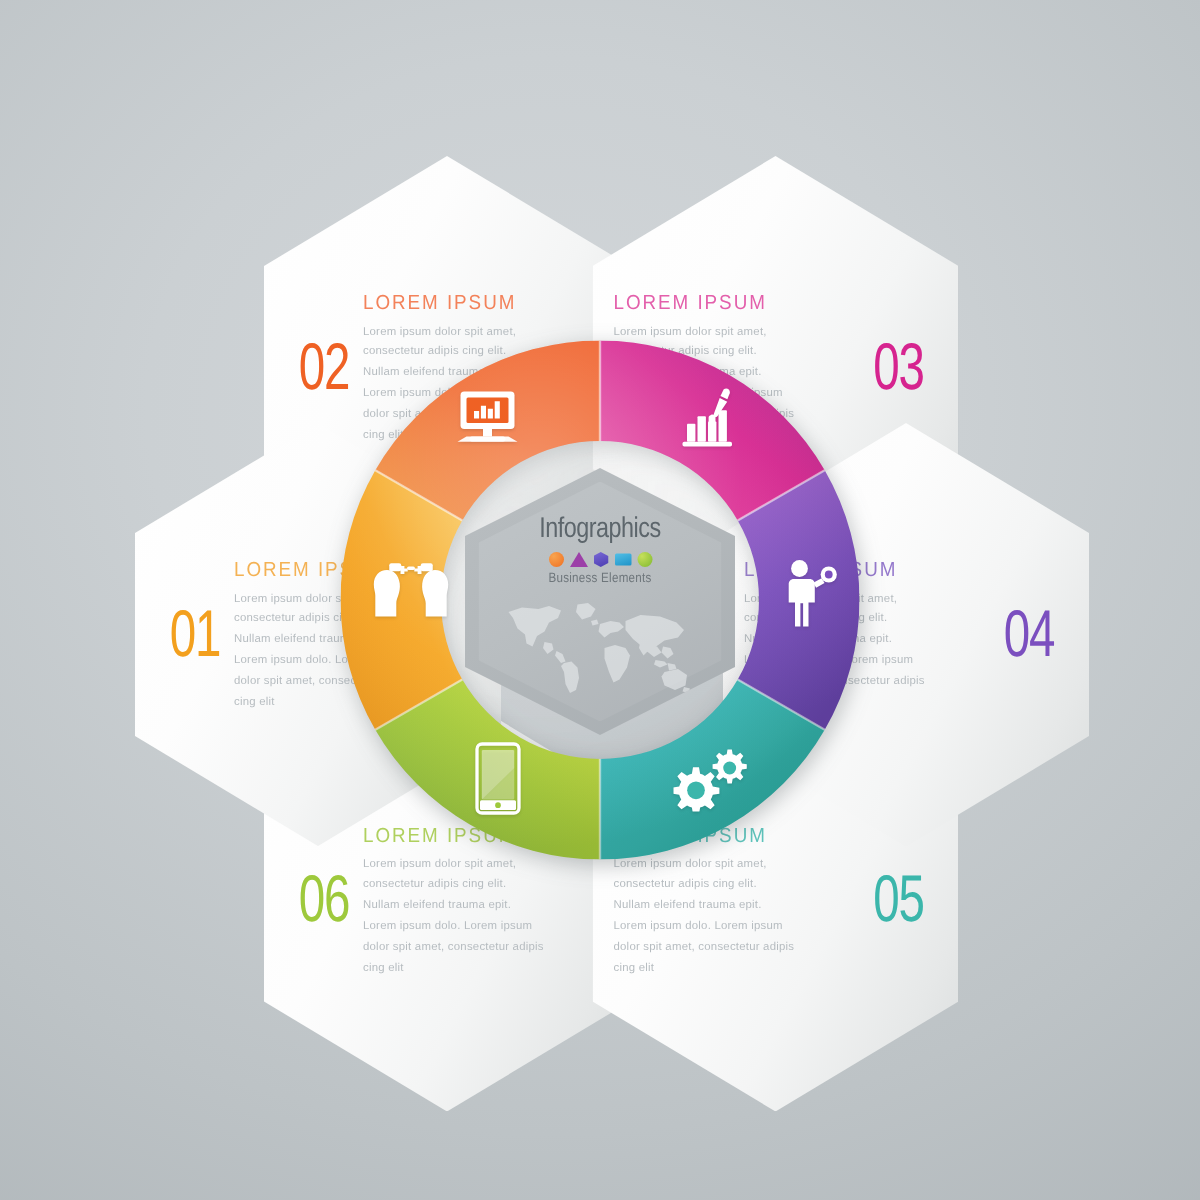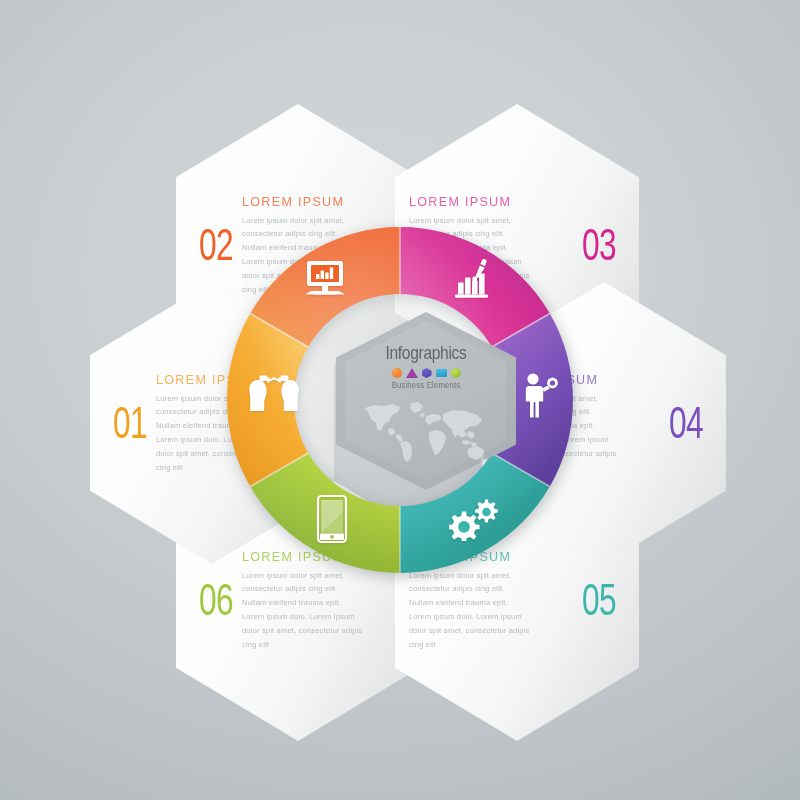--- a/index.html
+++ b/index.html
@@ -69,21 +69,21 @@
   #ring-wrap svg { display:block; }
 
   #center-hex {
     position:absolute;
     left:310px; top:312px;
     width:180px; height:178px;
     z-index:6;
     -webkit-clip-path: polygon(50% 0%, 100% 25.5%, 100% 74.5%, 50% 100%, 0% 74.5%, 0% 25.5%);
     clip-path: polygon(50% 0%, 100% 25.5%, 100% 74.5%, 50% 100%, 0% 74.5%, 0% 25.5%);
     background: linear-gradient(150deg,#b9bec1 0%, #b3b8bb 45%, #a7adb1 100%);
-    display:flex; flex-direction:column; align-items:center;margin-left:26px;
+    display:flex; flex-direction:column; align-items:center;
   }
   #center-hex::after {
     content:""; position:absolute; left:9px; top:9px; right:9px; bottom:9px;
     -webkit-clip-path: polygon(50% 0%, 100% 25.5%, 100% 74.5%, 50% 100%, 0% 74.5%, 0% 25.5%);
     clip-path: polygon(50% 0%, 100% 25.5%, 100% 74.5%, 50% 100%, 0% 74.5%, 0% 25.5%);
     background: linear-gradient(150deg,#c0c5c8 0%, #b8bdc0 50%, #adb2b6 100%);
   }
   .ctr-content { position:relative; z-index:2; width:100%; text-align:center; }
   #ctr-title {
     margin-top:30px;

